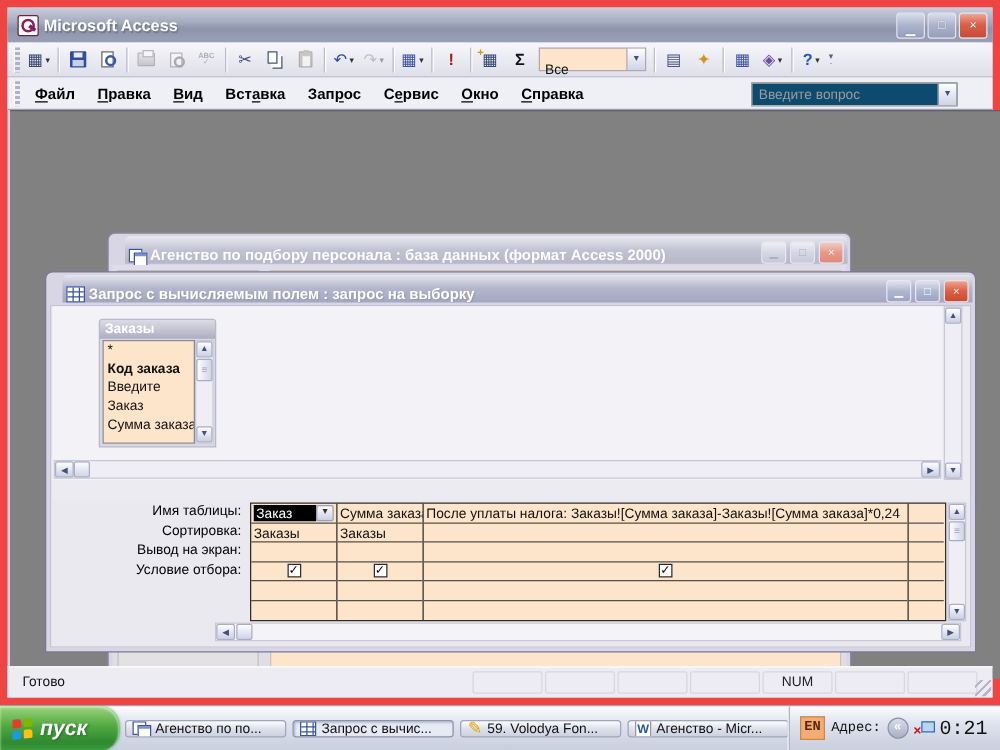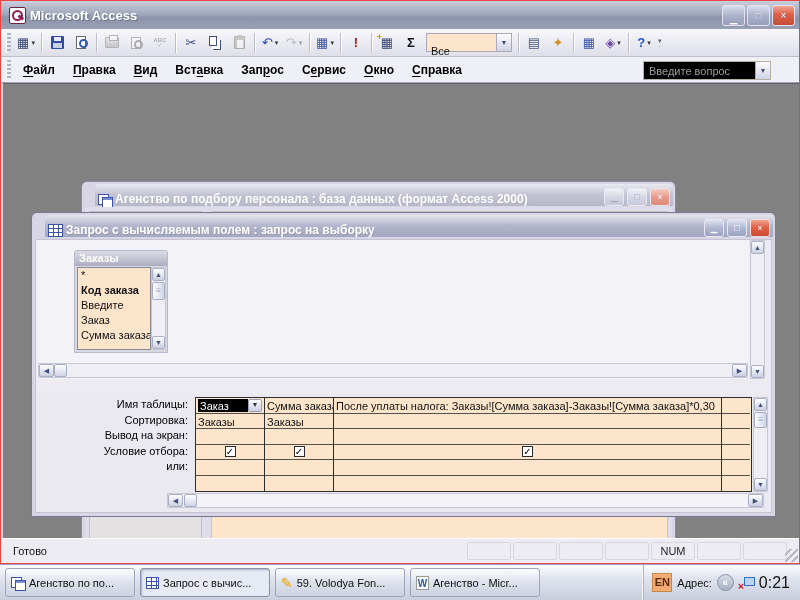--- a/index.html
+++ b/index.html
@@ -1,18 +1,18 @@
 <!DOCTYPE html>
 <html><head>
 <meta charset="utf-8">
 <style>
   * { margin:0; padding:0; box-sizing:border-box; }
   html,body { width:800px; height:600px; }
   body { font-family:"Liberation Sans","DejaVu Sans",sans-serif; font-size:11px; color:#111; }
-  .app { position:absolute; left:0; top:0; width:800px; height:564px; background:#D7D5E4; border:1px solid #ef4444; }
+  .app { position:absolute; left:0; top:0; width:800px; height:564px; background:#D7D5E4; border:6px solid #ef4444; }
 
   
   .titlebar { position:absolute; left:0; top:0; right:0; height:28px;
     background:linear-gradient(#C9CEDC,#A2A9BD 45%,#8D94AB 60%,#9AA1B6);
     display:flex; align-items:center; padding:0 4px; }
   .app-icon { width:17px; height:17px; background:#fff; border:1px solid #6B2247; border-radius:2px; position:relative; margin:0 4px; }
   .app-icon::before { content:""; position:absolute; left:2px; top:2px; width:7px; height:7px; border:2.5px solid #8E1D5A; border-radius:50%; }
   .app-icon::after { content:""; position:absolute; left:8px; top:8px; width:6px; height:2.5px; background:#8E1D5A; transform:rotate(38deg); }
   .app-title { color:#fff; font-weight:bold; font-size:13px; text-shadow:1px 1px 1px #6E7488; flex:1; }
   .win-btns { display:flex; gap:2px; }
@@ -68,21 +68,21 @@
   .tb-combo .val { flex:1; padding-left:4px;margin-top:16px; }
   .combo-btn { width:15px; height:100%; display:flex; align-items:center; justify-content:center;
     background:linear-gradient(#FDFDFF,#CFD4E6); border-left:1px solid #ADA8B8; font-size:7px; color:#44507C; }
   .tb-overflow { margin-left:2px; display:flex; flex-direction:column; align-items:center; color:#5A617E; font-size:7px; line-height:4px; }
 
   
   .menubar { position:absolute; left:0; top:56px; right:0; height:26px; background:#EFEFF6;
     border-bottom:1px solid #9FA0B2; display:flex; align-items:center; padding:0 2px; }
   .menu-item { font-weight:bold; font-size:12px; padding:4px 9px; color:#000; }
   .menu-item u { text-underline-offset:2px; }
-  .question-box { position:absolute; right:28px; top:4px; width:128px; height:19px; background:#000000;
+  .question-box { position:absolute; right:28px; top:4px; width:165px; height:19px; background:#0c4a6e;
     border:1px solid #B5AEA2; display:flex; align-items:center; color:#9C9C9C; }
   .question-box .ph { flex:1; padding-left:5px; }
 
   
   .workspace { position:absolute; left:2px; top:82px; width:796px; height:455px; background:#818181;
     border-top:1px solid #5F5F6E; overflow:hidden; }
 
   
   .xwin { position:absolute; background:#D8D6E5; border:1px solid #8D8AA0; border-radius:6px 6px 0 0; }
   .xtitle { position:absolute; left:13px; top:2px; right:2px; height:22px; border-radius:4px 4px 0 0;
@@ -152,49 +152,49 @@
   .sel-combo .drop { width:14px; background:linear-gradient(#FDFDFF,#CBD0E2); border:1px solid #9AA0BC; border-radius:2px;
     display:flex; align-items:center; justify-content:center; font-size:7px; color:#333; }
   .grid-vscroll { left:716px; top:3px; height:95px; }
   .grid-hscroll { position:absolute; left:130px; top:99px; width:597px; height:15px; background:#F4F3F8; border:1px solid #C8C7D6; }
 
   
   .statusbar { position:absolute; left:0; bottom:0; right:0; height:25px; background:#EDECF3; border-top:1px solid #FFFFFF;
     display:flex; align-items:center; }
   .status-text { padding-left:12px; flex:none; }
   .seg-zone { position:absolute; right:12px; top:3px; display:flex; gap:2px; }
-  .seg { width:44px; height:18px; border:1px solid #D8D5DF; border-radius:2px; text-align:center; line-height:17px; color:#222; }
+  .seg { width:56px; height:18px; border:1px solid #D8D5DF; border-radius:2px; text-align:center; line-height:17px; color:#222; }
   .resize-grip { position:absolute; right:1px; bottom:1px; width:13px; height:13px;
     background:repeating-linear-gradient(135deg,transparent 0 3px,#B8B6C6 3px 5px); }
 
   
   .taskbar { position:absolute; left:0; top:564px; width:800px; height:36px;
     background:linear-gradient(#FBFCFE,#DFE3EE 40%,#C9CEDD); border-top:1px solid #9EA4B8; display:flex; align-items:center; }
   .start-btn { width:96px; height:36px; border-radius:0 16px 16px 0;
     background:linear-gradient(#9CD47E,#4FA83F 45%,#2F8A31 80%,#3D9C3F);
     box-shadow:inset 0 1px 2px #D6F0C0, 1px 0 2px #6A7; display:flex; align-items:center; gap:6px; padding-left:10px; }
   .flag { width:16px; height:16px; display:grid; grid-template-columns:7px 7px; grid-template-rows:7px 7px; gap:2px; transform:skewY(-6deg); }
   .flag i { border-radius:1px 3px 1px 1px; }
   .flag .f1{background:#E53C2E;} .flag .f2{background:#7DB700;} .flag .f3{background:#1B9AE4;} .flag .f4{background:#FFC20E;}
   .start-label { color:#fff; font-weight:bold; font-style:italic; font-size:17px; text-shadow:1px 1px 2px #2A6A2A; }
-  .task-btn { width:130px; height:29px; margin-left:5px; border:1px solid #9FA5BA; border-radius:3px;
+  .task-btn { width:130px; height:14px; margin-left:5px; border:1px solid #9FA5BA; border-radius:3px;
     background:linear-gradient(#FDFDFE,#DDE1EC 50%,#CDD2E1); display:flex; align-items:center; gap:4px; padding:0 5px;
     white-space:nowrap; overflow:hidden; }
   .task-btn.active { background:#E6EAF4; box-shadow:inset 1px 1px 2px #AAB0C4; border-color:#8A92AC; }
   .task-btn .lbl { overflow:hidden; text-overflow:ellipsis; }
   .ticon { flex:none; }
   .ic-dbwin { width:14px; height:12px; }
   .ic-dbwin::before { content:""; position:absolute; left:0; top:0; width:9px; height:9px; background:#fff; border:1px solid #3A53A4; }
   .ic-dbwin::after { content:""; position:absolute; left:4px; top:3px; width:9px; height:9px; background:#fff; border:1px solid #3A53A4;
     box-shadow:inset 0 2px 0 #7A90D4; }
   .ic-word { width:13px; height:14px; background:#fff; border:1px solid #999; font-weight:bold; font-size:10px; color:#2B579A;
     text-align:center; line-height:13px; }
   .pen { color:#E8A200; font-size:14px; }
   .tray { margin-left:auto; height:36px; display:flex; align-items:center; gap:5px; padding:0 6px 0 8px; border-left:1px solid #AEB4C6;
-    box-shadow:-1px 0 0 #F4F6FA; }
+    box-shadow:-1px 0 0 #F4F6FA;font-family:Liberation Mono, monospace; }
   .lang-box { width:20px; height:19px; background:#F2AC74; border:1px solid #C88848; color:#5A2A08; font-weight:bold;
     text-align:center; line-height:17px; }
   .addr-label { font-size:11px; color:#111; }
   .chev-btn { width:17px; height:17px; border-radius:50%; background:linear-gradient(#D8DCE8,#A8B0C4); border:1px solid #8A92AC;
     color:#fff; font-weight:bold; text-align:center; line-height:15px; font-size:10px; }
   .ic-net { width:15px; height:12px; }
   .ic-net::before { content:""; position:absolute; left:5px; top:0; width:9px; height:7px; background:#BCD4F0; border:1px solid #2F6FBF; }
   .ic-net::after { content:"×"; position:absolute; left:-1px; bottom:-3px; color:#D01818; font-weight:bold; font-size:11px; }
   .clock { font-size:16px; padding-right:4px; }
 </style>
@@ -408,21 +408,20 @@
               <span>▼</span>
             </span>
         </div>
 
         <div class="grid-pane">
           <div class="row-labels">
             <div class="rlabel">Имя таблицы:</div>
             <div class="rlabel">Сортировка:</div>
             <div class="rlabel">Вывод на экран:</div>
             <div class="rlabel">Условие отбора:</div>
-            <div class="rlabel">или:</div>
           </div>
 
           <div class="qgrid">
             <div class="qcol" style="width:69px;">
               <div class="qcell">
                 <span class="sel-combo">
                     <span class="sel">Заказ</span>
                 <span class="drop">
                       <span>▼</span>
                     </span>
@@ -440,21 +439,21 @@
               <div class="qcell">Сумма заказа</div>
               <div class="qcell">Заказы</div>
               <div class="qcell"></div>
               <div class="qcell chk">
                   <span class="checkbox">✓</span>
                 </div>
               <div class="qcell"></div>
               <div class="qcell"></div>
             </div>
             <div class="qcol" style="width:388px;">
-              <div class="qcell">После уплаты налога: Заказы![Сумма заказа]-Заказы![Сумма заказа]*0,30</div>
+              <div class="qcell">После уплаты налога: Заказы![Сумма заказа]-Заказы![Сумма заказа]*0,24</div>
               <div class="qcell"></div>
               <div class="qcell"></div>
               <div class="qcell chk">
                   <span class="checkbox">✓</span>
                 </div>
               <div class="qcell"></div>
               <div class="qcell"></div>
             </div>
             <div class="qcol" style="width:28px;">
               <div class="qcell"></div>
@@ -501,20 +500,29 @@
       <span class="seg"></span>
       <span class="seg">NUM</span>
       <span class="seg"></span>
       <span class="seg"></span>
     </span>
     <span class="resize-grip"></span>
   </div>
 </div>
 
 <div class="taskbar">
+  <div class="start-btn">
+    <span class="flag">
+        <i class="f1"></i>
+        <i class="f2"></i>
+        <i class="f3"></i>
+        <i class="f4"></i>
+      </span>
+    <span class="start-label">пуск</span>
+  </div>
   <div class="task-btn">
     <span class="ic ic-dbwin ticon"></span>
     <span class="lbl">Агенство по по...</span>
   </div>
   <div class="task-btn active">
     <span class="tbl-icon ticon" style="width:13px;height:12px;"></span>
     <span class="lbl">Запрос с вычис...</span>
   </div>
   <div class="task-btn">
     <span class="pen ticon">✎</span>

